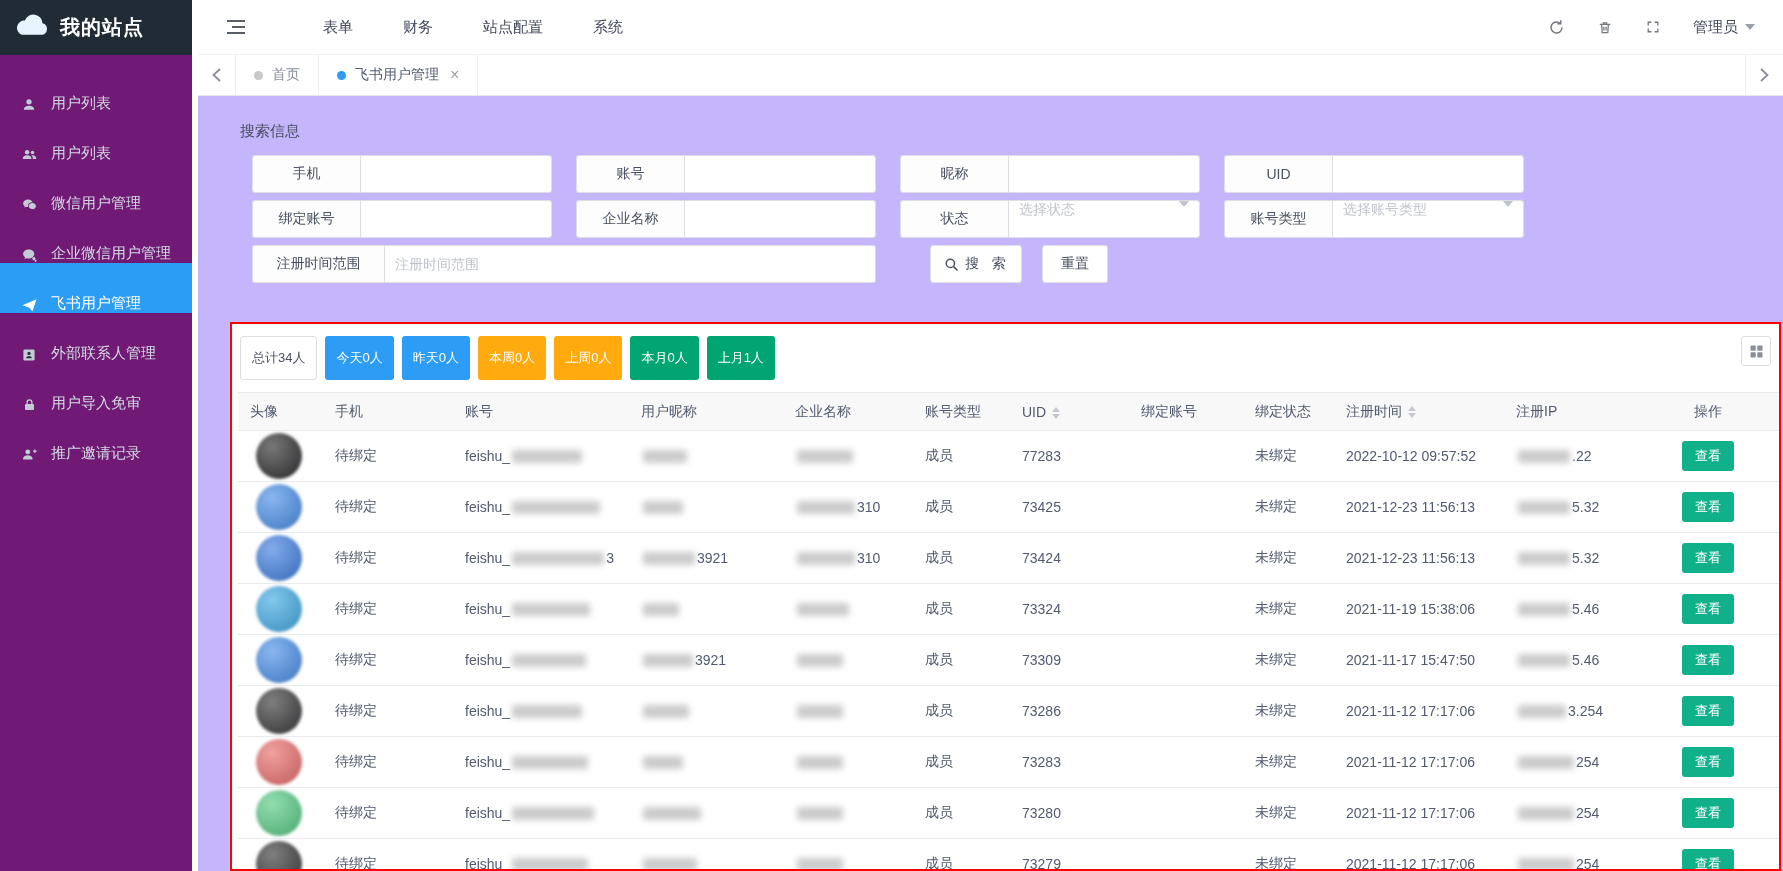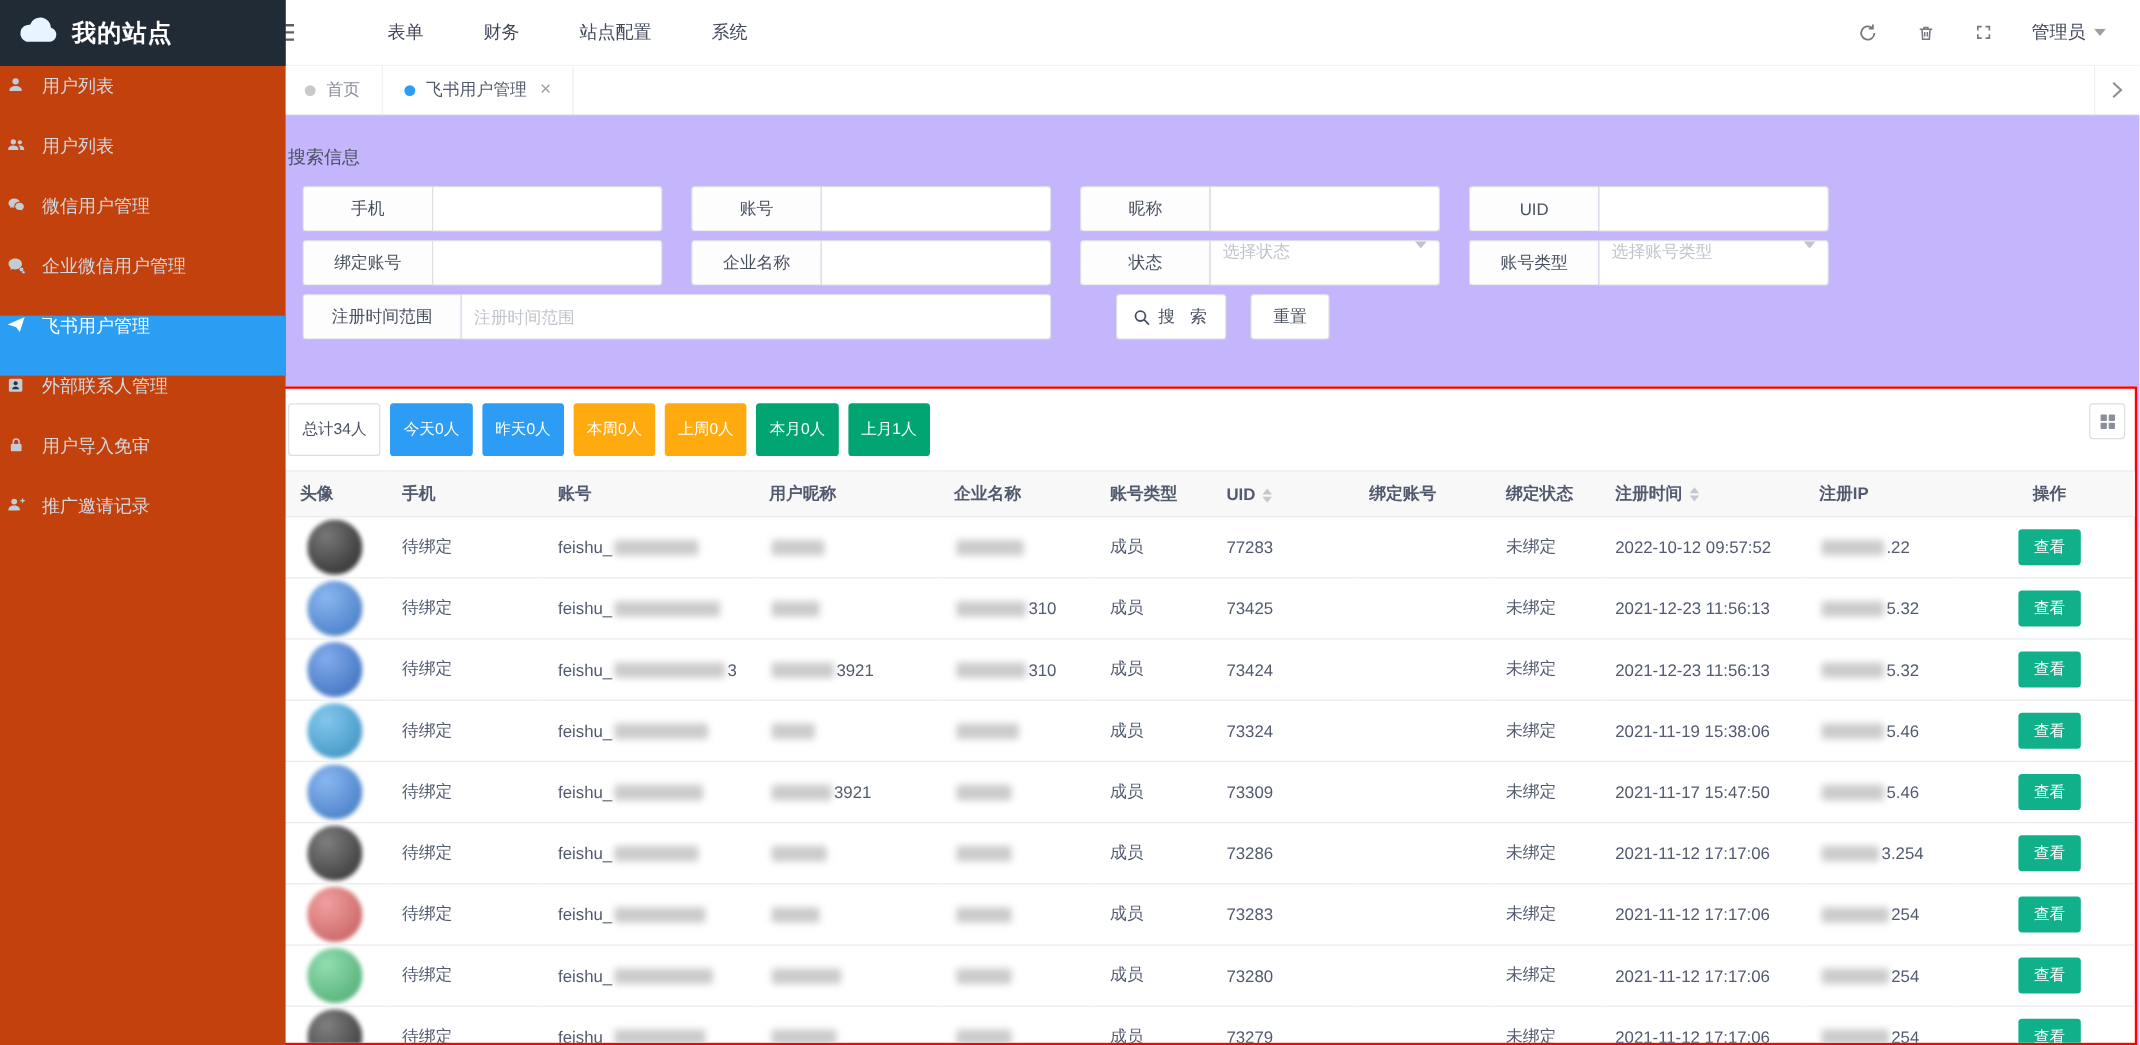--- a/index.html
+++ b/index.html
@@ -1,25 +1,25 @@
 <!DOCTYPE html>
 <html><head>
 <meta charset="utf-8">
 <style>
   *{box-sizing:border-box;margin:0;padding:0}
   html,body{width:1783px;height:871px;overflow:hidden}
   body{font-family:"Liberation Sans","DejaVu Sans",sans-serif;background:#fff;color:#515a6e;position:relative}
   button{font-family:Liberation Mono, monospace}
 
   
-  .sidebar{position:absolute;left:0;top:0;bottom:0;width:238px;background:#c2410c;z-index:5}
+  .sidebar{position:absolute;left:0;top:0;bottom:0;width:192px;background:#701a75;z-index:5}
   .logo{height:55px;background:#212b36;display:flex;align-items:center;gap:10px;padding:0 14px;cursor:pointer}
   .logo-text{color:#fff;font-size:20px;font-weight:bold;letter-spacing:1px}
   .side-menu{padding-top:8px}
-  .side-item{height:50px;display:flex;align-items:flex-start;gap:13px;padding:0 4px;color:#d3dae1;font-size:15px;cursor:pointer;white-space:nowrap}
+  .side-item{height:50px;display:flex;align-items:flex-end;gap:13px;padding:0 20px;color:#d3dae1;font-size:15px;cursor:pointer;white-space:nowrap}
   .side-item .icon{width:18px;display:flex;justify-content:center;align-items:center;color:#c3ccd4}
   .side-item.active{background:#2b9df3;color:#fff}
   .side-item.active .icon{color:#fff}
 
   
   .topnav{position:absolute;left:198px;right:0;top:0;height:55px;background:#fff;display:flex;align-items:center;border-bottom:1px solid #f2f2f2}
   .hamburger{margin-left:28px;display:flex;align-items:center;cursor:pointer;color:#5a5e66}
   .top-menu{display:flex;height:100%;margin-left:52px}
   .top-item{display:flex;align-items:center;padding:0 25px;font-size:15px;color:#42485b;cursor:pointer}
   .top-item.active{background:#e9e9e9}
@@ -61,21 +61,21 @@
   .table-zone{position:absolute;left:32px;right:2px;top:226px;bottom:0;border:2px solid #ff0000;padding:10px 6px 0;overflow:hidden;background:#fff}
   .stats-row{display:flex;align-items:flex-start;margin:2px 2px 12px}
   .stat{height:44px;padding:0 11px;border-radius:3px;font-size:13px;color:#fff;margin-right:8px;display:inline-flex;align-items:center;cursor:pointer;white-space:nowrap}
   .stat.plain{background:#fff;border:1px solid #dcdee2;color:#495060}
   .stat.blue{background:#2d9cf4}
   .stat.orange{background:#ffaa0f}
   .stat.green{background:#00a572}
   .colset{margin-left:auto;width:30px;height:30px;border:1px solid #dcdee2;border-radius:3px;display:flex;align-items:center;justify-content:center;color:#8a8f99;cursor:pointer}
 
   table{width:100%;border-collapse:collapse;table-layout:fixed}
-  thead th{background:#f8f8f9;height:38px;font-size:14px;font-weight:bold;color:#515a6e;text-align:left;padding:0 12px;border-top:1px solid #e8eaec;border-bottom:1px solid #e8eaec;white-space:nowrap}
+  thead th{background:#f8f8f9;height:38px;font-size:14px;font-weight:normal;color:#515a6e;text-align:left;padding:0 12px;border-top:1px solid #e8eaec;border-bottom:1px solid #e8eaec;white-space:nowrap}
   tbody td{height:51px;border-bottom:1px solid #e8eaec;font-size:14px;color:#515a6e;padding:0 12px;white-space:nowrap;overflow:hidden}
   th:last-child,td.td-action{text-align:center}
   .sort{display:inline-flex;flex-direction:column;margin-left:6px;vertical-align:middle;gap:2px;cursor:pointer}
   .sort i{display:block;width:0;height:0;border-left:4px solid transparent;border-right:4px solid transparent}
   .sort .up{border-bottom:5px solid #c5c8ce}
   .sort .down{border-top:5px solid #c5c8ce}
   .avatar{width:46px;height:46px;border-radius:50%;filter:blur(1.6px);margin:0 auto 0 6px}
   .redact{display:inline-block;height:13px;border-radius:2px;background:#cbcbcb;filter:blur(3px);vertical-align:-2px;margin:0 2px}
   .view-btn{background:#10b18a;color:#fff;border:none;border-radius:3px;padding:6px 13px;font-size:13px;cursor:pointer}
 </style>

